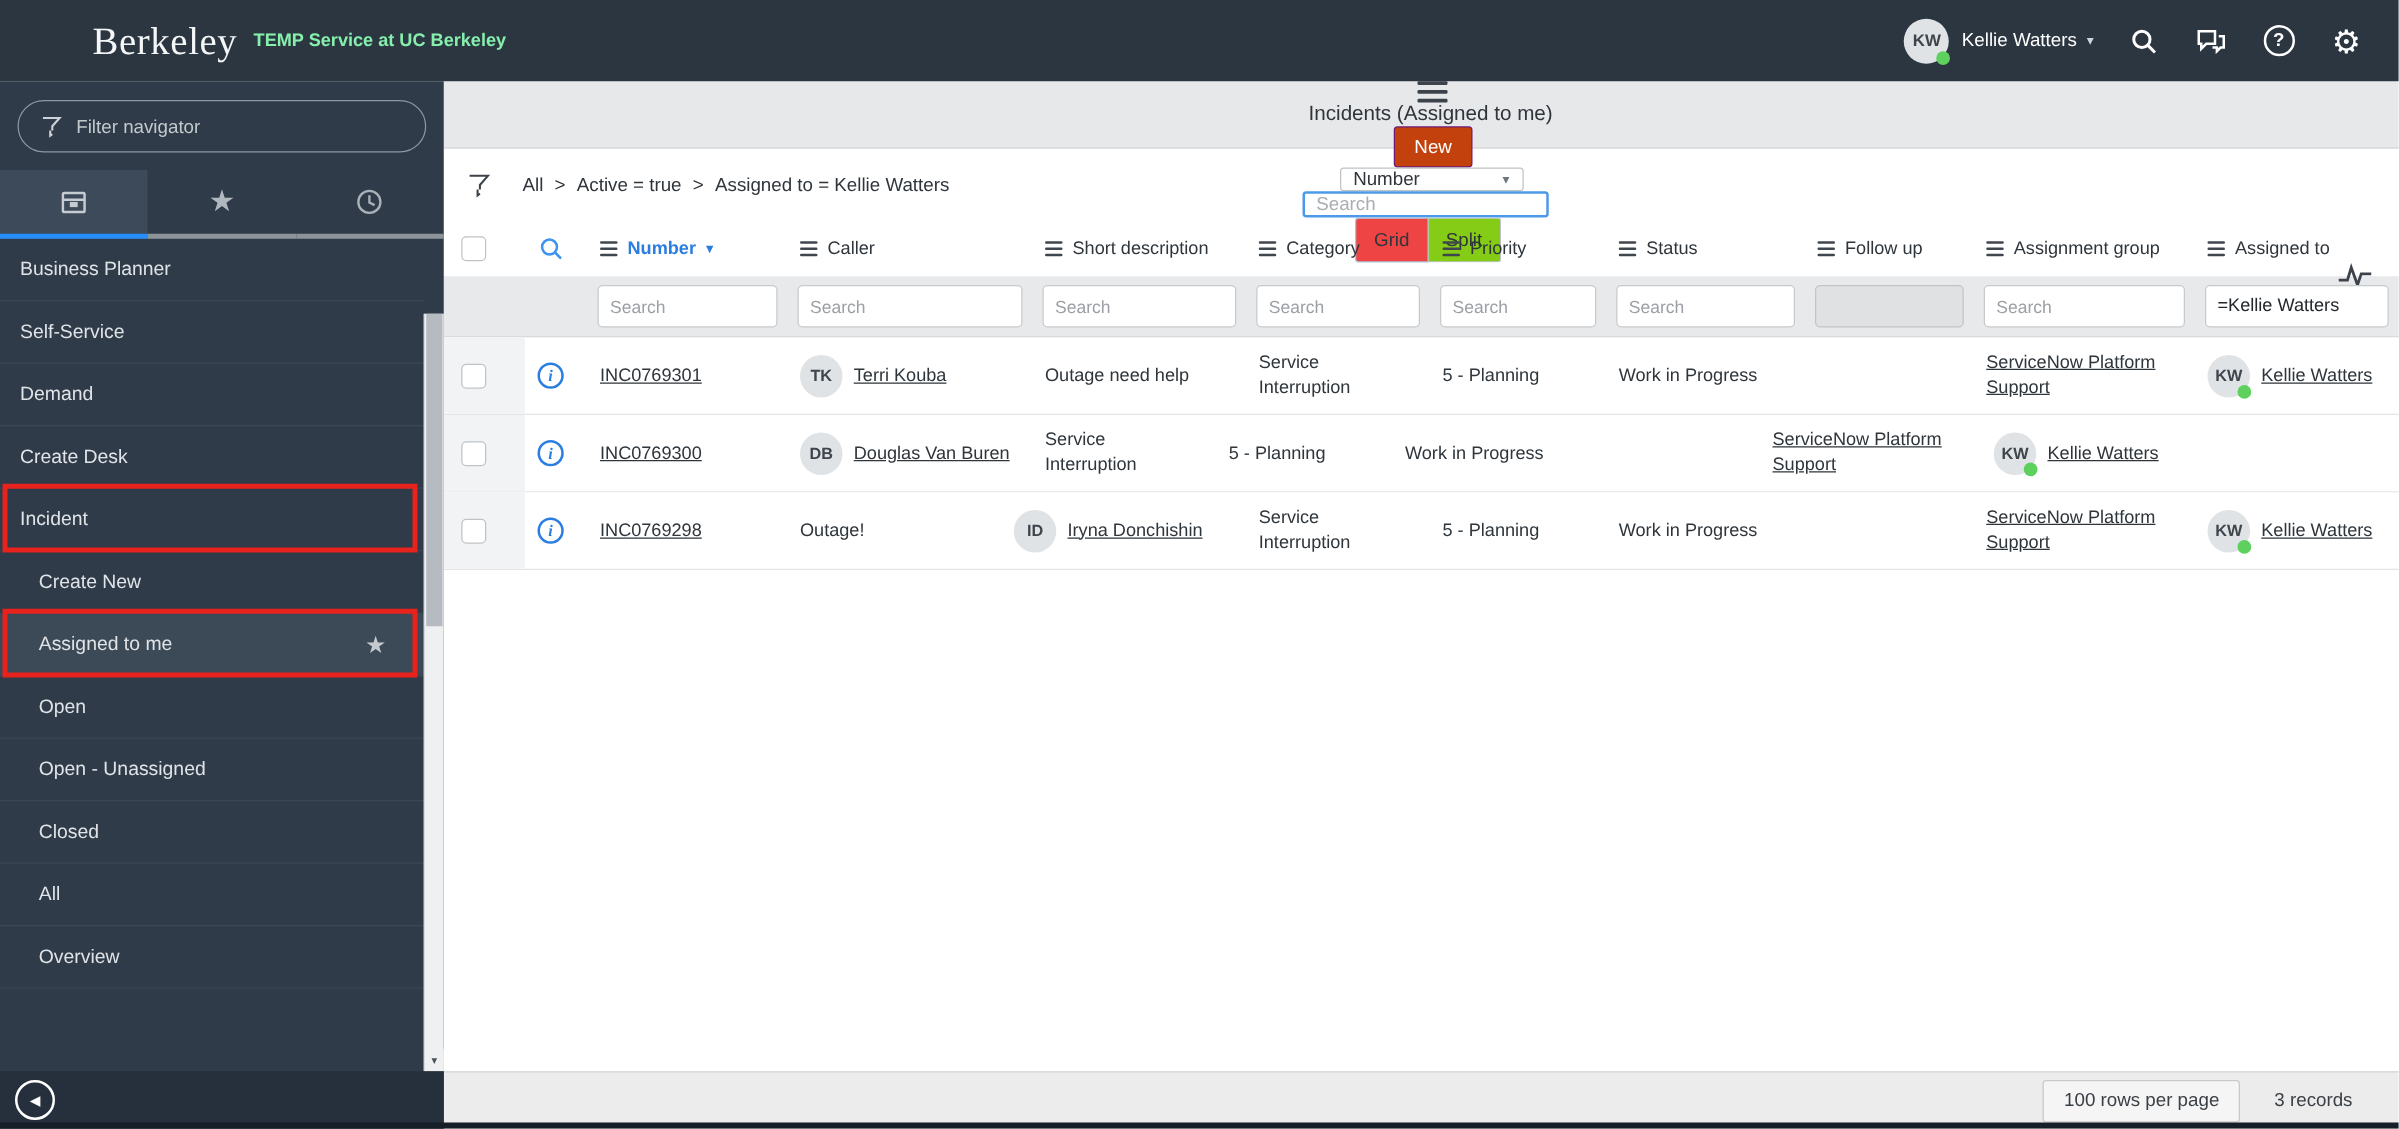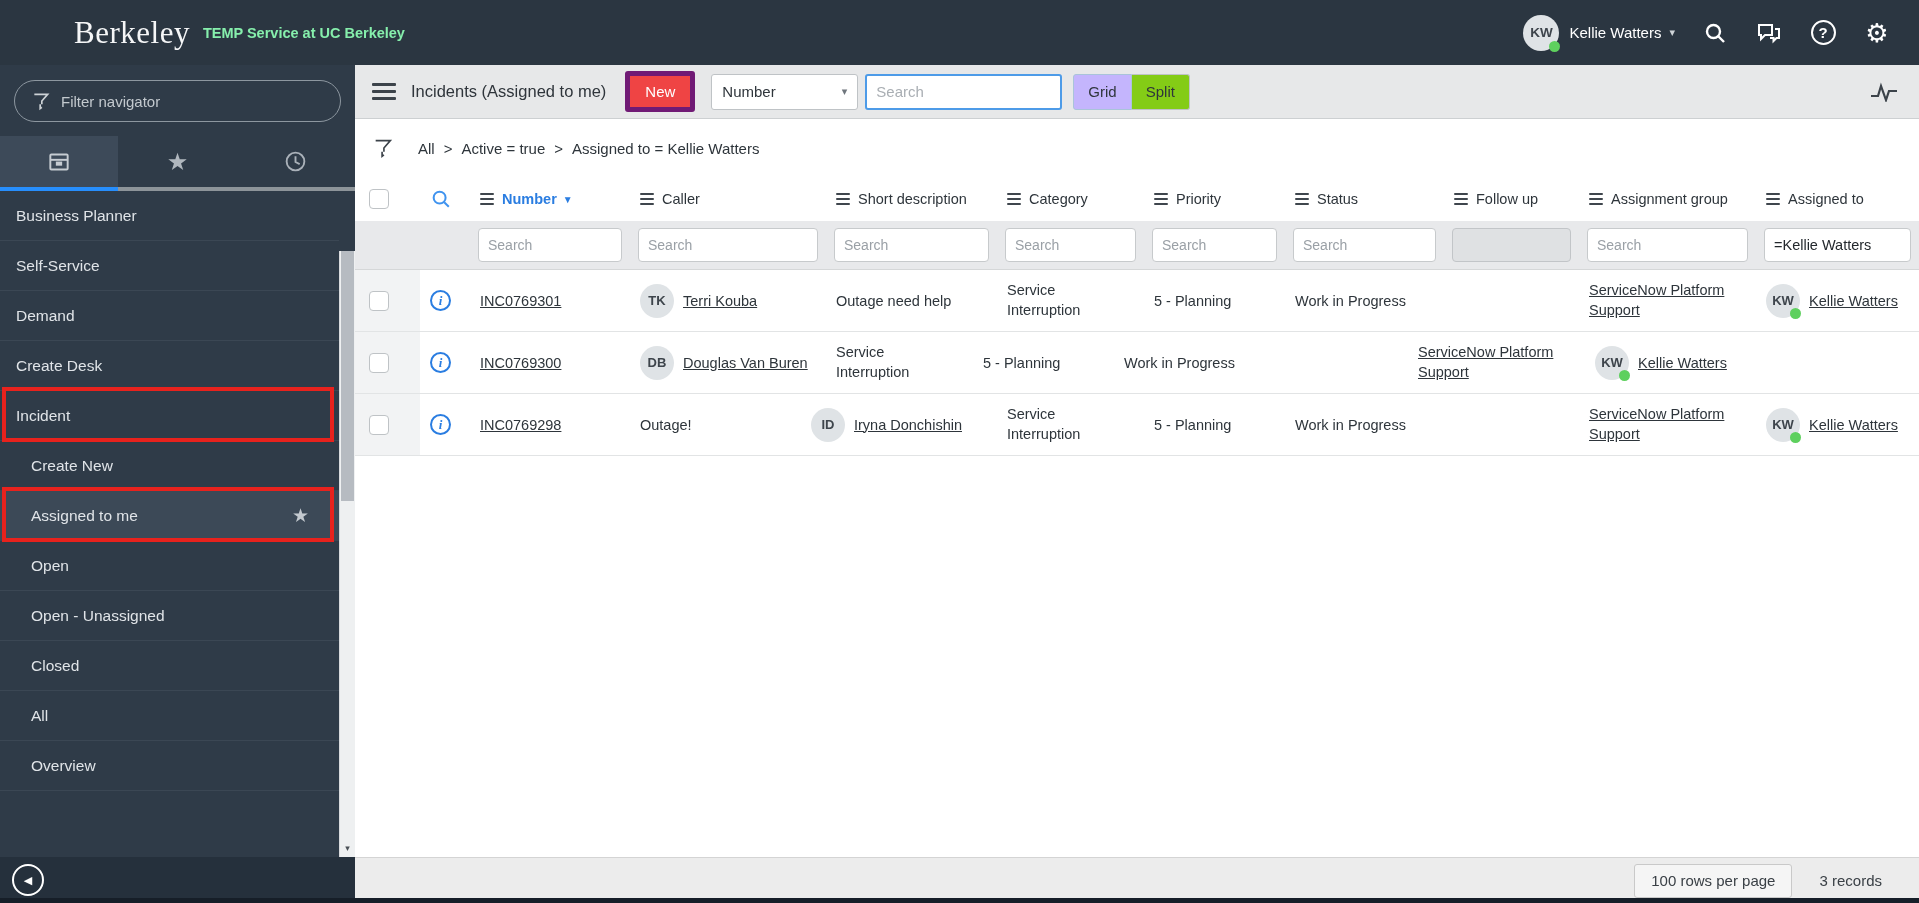--- a/index.html
+++ b/index.html
@@ -40,34 +40,34 @@
   
   .side-scroll { position:absolute; top:186px; right:0; width:16px; bottom:46px; background:#eef0f1; border-left:1px solid #d8dadd; }
   .side-scroll .thumb { position:absolute; top:0; left:1px; right:1px; height:250px; background:#b6bbc1; }
   .side-scroll .sb-arrow { position:absolute; bottom:0; left:0; right:0; height:18px; display:flex; align-items:center; justify-content:center; color:#4a5056; font-size:9px; background:#eef0f1; cursor:pointer; }
   .sidebar-footer { position:absolute; left:0; bottom:0; width:355px; height:46px; background:#25303c; display:flex; align-items:center; padding-left:12px; }
   .collapse-btn { width:32px; height:32px; border:2px solid #fff; border-radius:50%; color:#fff; display:flex; align-items:center; justify-content:center; font-size:11px; cursor:pointer; }
 
   
   .main { position:absolute; top:65px; left:355px; right:0; bottom:0; background:#fff; }
 
-  .toolbar { height:54px; background:#e7e8e9; border-bottom:1px solid #cdd0d2; display:flex; align-items:center; }
+  .toolbar { height:54px; background:#e7e8e9; border-bottom:1px solid #cdd0d2; display:flex; align-items:center;flex-direction:column; }
   .hamburger { width:24px; margin-left:17px; display:flex; flex-direction:column; gap:4px; cursor:pointer; }
   .hamburger span { display:block; height:3px; background:#3c434a; border-radius:1px; }
   .list-title { font-size:16.5px; color:#2f353b; margin-left:15px; white-space:nowrap; }
-  .new-btn { margin-left:19px; background:#ef4444; border:5px solid #701a75; color:#fff; font-size:15px; padding:7px 15px; border-radius:3px; cursor:pointer; font-family:"Liberation Sans", sans-serif; }
+  .new-btn { margin-left:19px; background:#c2410c; border:1px solid #701a75; color:#fff; font-size:15px; padding:7px 15px; border-radius:3px; cursor:pointer; font-family:"Liberation Sans", sans-serif; }
   .field-select { margin-left:16px; width:147px; height:36px; background:#fff; border:1px solid #bfc3c6; border-radius:3px; display:flex; align-items:center; padding:0 10px; font-size:15px; color:#2f353b; cursor:pointer; }
   .field-select .caret { margin-left:auto; color:#6f767d; font-size:11px; }
   .toolbar-search { margin-left:7px; width:197px; height:36px; background:#fff; border:2px solid #4d9be8; border-radius:3px; padding:0 9px; font-size:15px; color:#2f353b; outline:none; font-family:"Liberation Sans", sans-serif; }
   .toolbar-search::placeholder { color:#a9aeb3; }
   .view-toggle { display:flex; margin-left:11px; }
   .view-btn { height:36px; padding:0 14px; font-size:15px; color:#2f353b; background:#84cc16; border:1px solid #bfc3c6; display:flex; align-items:center; cursor:pointer; }
   .view-btn.first { border-radius:3px 0 0 3px; }
   .view-btn.last { border-radius:0 3px 3px 0; border-left:none; }
-  .view-btn.active { background:#c4b5fd; border-color:#a9c4da; }
+  .view-btn.active { background:#ef4444; border-color:#a9c4da; }
   .pulse-btn { margin-left:auto; margin-right:20px; color:#3c434a; cursor:pointer; display:flex; }
 
   .breadcrumb-row { height:58px; display:flex; align-items:center; background:#fff; }
   .bc-funnel { margin-left:17px; color:#3c434a; display:flex; }
   .bc-text { margin-left:24px; font-size:15px; color:#2e353b; font-weight:500; display:flex; gap:9px; align-items:center; }
   .bc-sep { color:#2e353b; }
   .bc-seg { cursor:pointer; }
 
   
   .list-table { width:1564px; }

